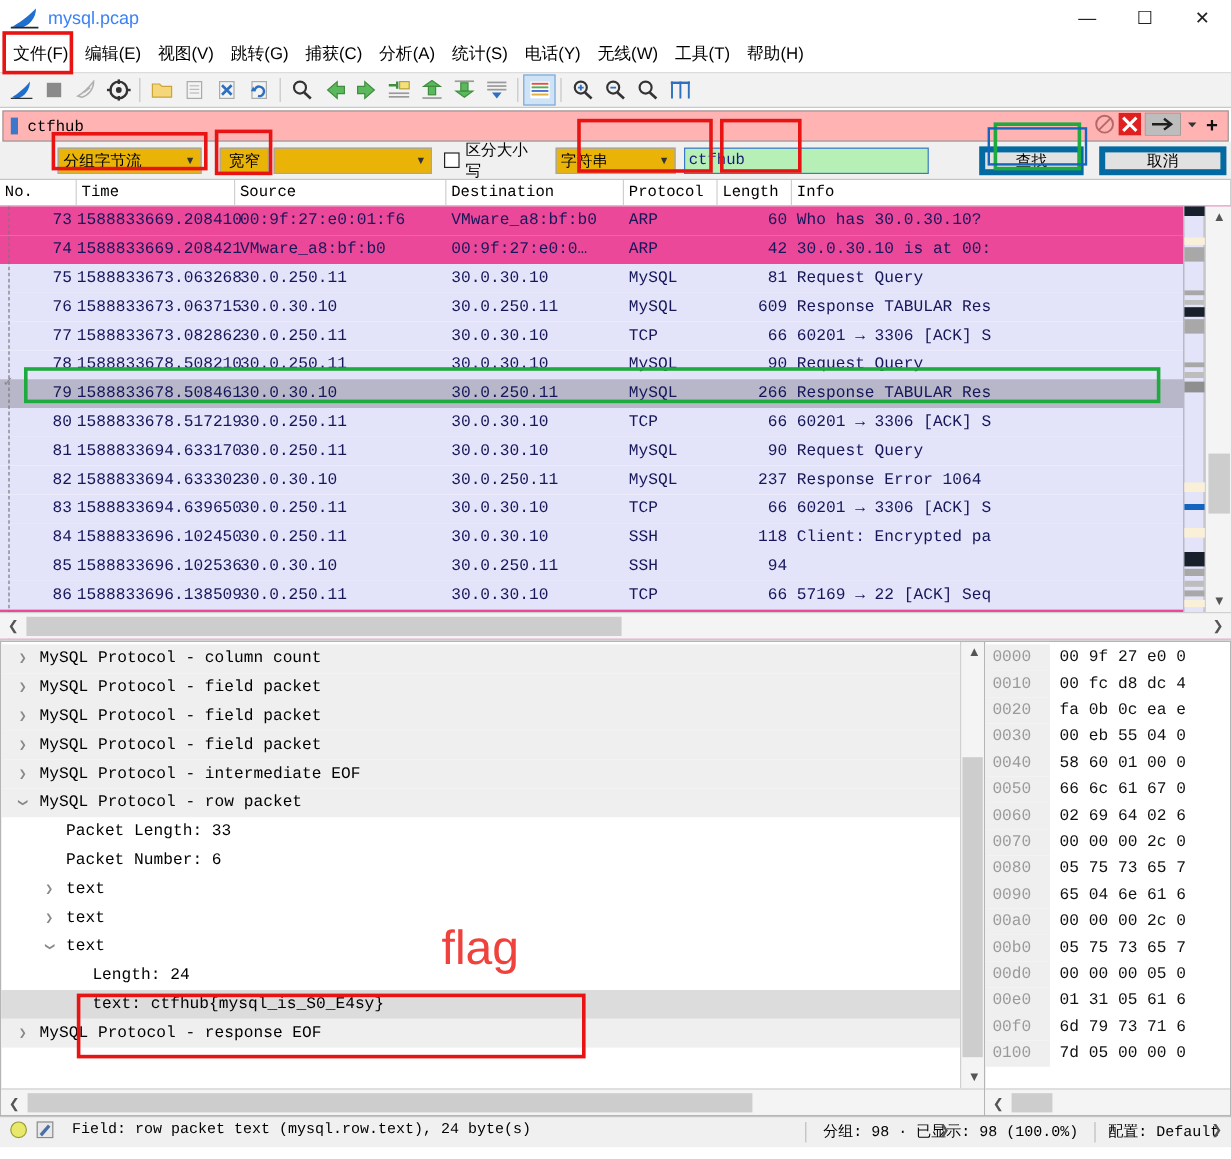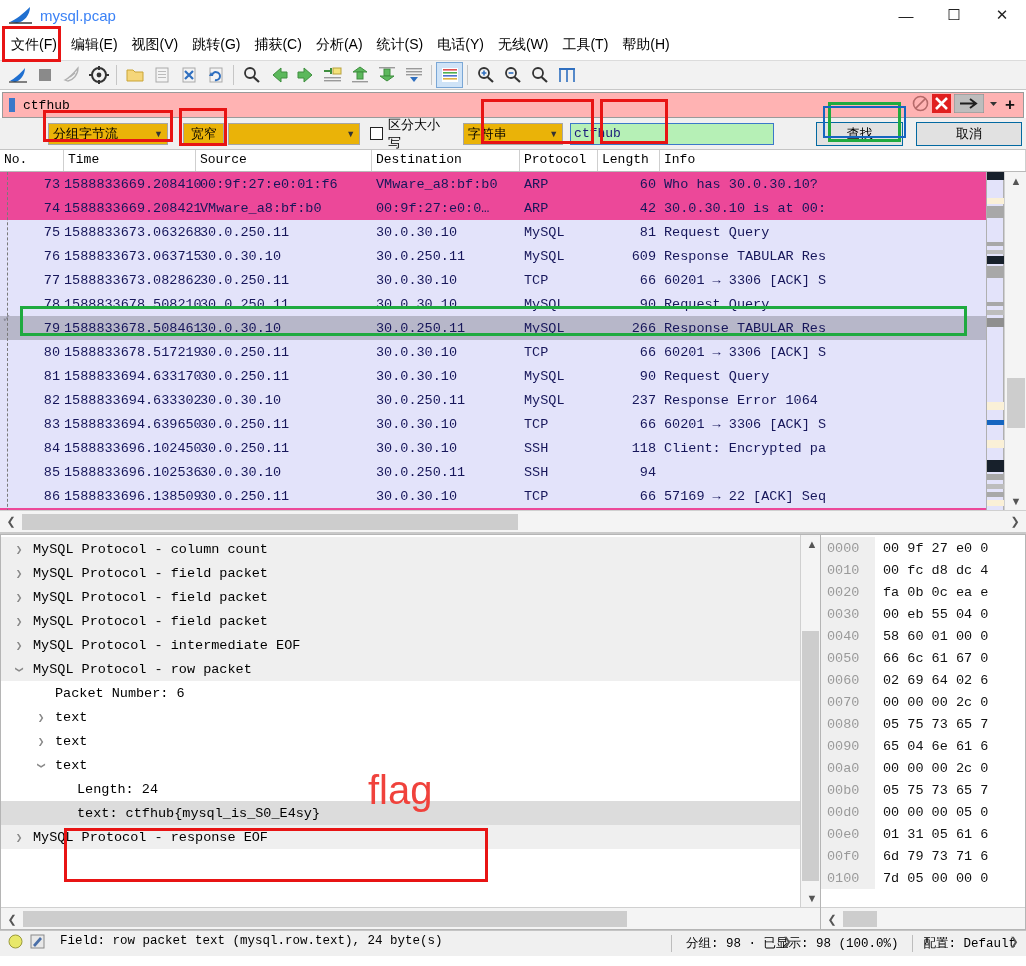--- a/index.html
+++ b/index.html
@@ -62,21 +62,21 @@
     padding:0 4px;
   }
   .combo{
     height:22px; background:#eab308; border:1px solid #a6a6a6;
     display:flex; align-items:center; justify-content:space-between;
     padding:0 4px; font-size:13px; color:#000;
   }
   .combo .cv{ white-space:nowrap; }
   .caret{ font-size:9px; color:#333; margin-left:6px; }
   .btn{
-    height:24px; background:#e1e1e1; border:1px solid #0369a1;
+    height:24px; background:#e1e1e1; border:5px solid #0369a1;
     display:flex; align-items:center; justify-content:center;
     font-size:13px; color:#000;
   }
   #find-input{
     height:22px; background:#b6f0b6; border:1px solid #3b78c9;
     display:flex; align-items:center; padding-left:3px;
     font-family:"Liberation Mono", monospace; font-size:13px; color:#1a1a7a;
   }
   #chk-case{ display:flex; align-items:center; gap:5px; font-size:13px; }
   .chkbox{ width:13px; height:13px; border:1.5px solid #222; background:#fff; }
@@ -633,20 +633,25 @@
           <span style="margin-left:6px">MySQL Protocol - intermediate EOF</span>
         </div>
         <div class="drow shade">
           <span style="display:inline-block;width:8px"></span>
           <span class="tw" style="transform: rotate(90deg);">❯</span>
           <span style="margin-left:6px">MySQL Protocol - row packet</span>
         </div>
         <div class="drow">
           <span style="display:inline-block;width:30px"></span>
           <span class="tw"></span>
+          <span style="margin-left:6px">Packet Length: 33</span>
+        </div>
+        <div class="drow">
+          <span style="display:inline-block;width:30px"></span>
+          <span class="tw"></span>
           <span style="margin-left:6px">Packet Number: 6</span>
         </div>
         <div class="drow">
           <span style="display:inline-block;width:30px"></span>
           <span class="tw">❯</span>
           <span style="margin-left:6px">text</span>
         </div>
         <div class="drow">
           <span style="display:inline-block;width:30px"></span>
           <span class="tw">❯</span>

